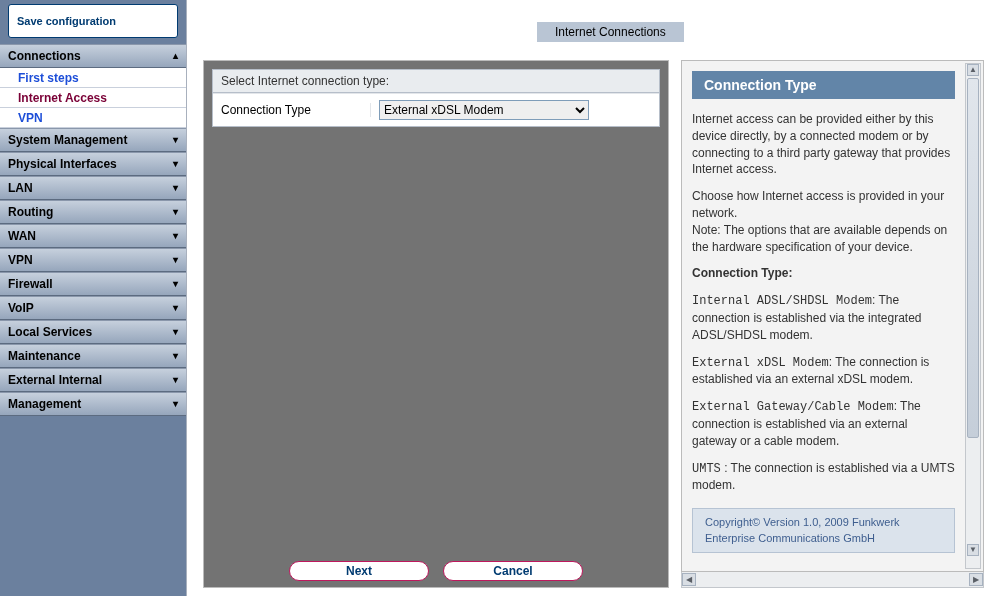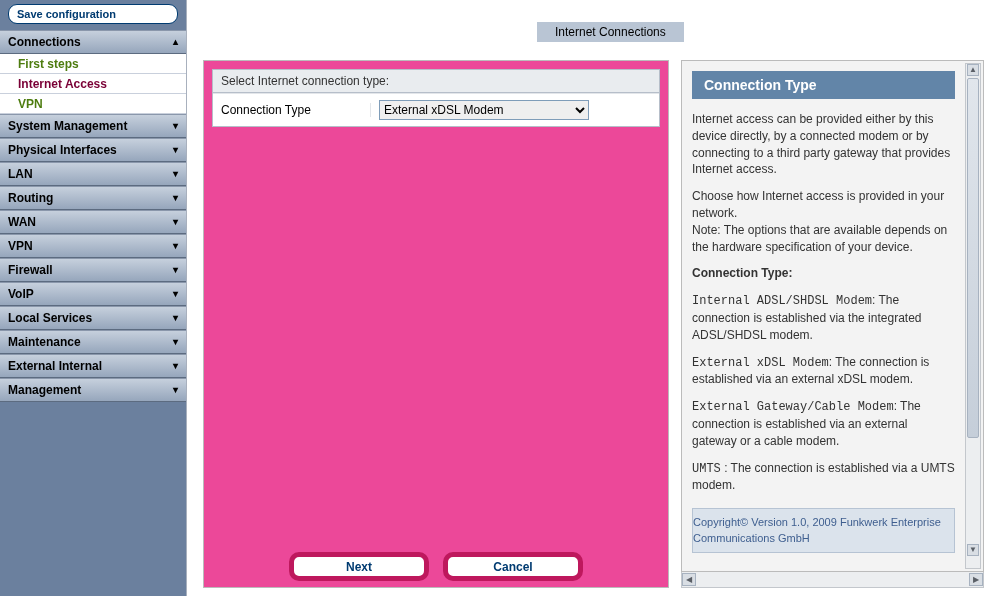--- a/index.html
+++ b/index.html
@@ -16,23 +16,23 @@
   .sidebar {
     width: 187px;
     background: #6b809e;
     height: 100%;
     border-right: 1px solid #a8b0bd;
   }
   .save-btn {
     display: block;
     margin: 4px auto 6px auto;
     width: 170px;
-    height: 20px;
+    height: 34px;
     border: 1px solid #003b71;
-    border-radius: 9px;
+    border-radius: 3px;
     background: #ffffff;
     color: #003b71;
     font-size: 11px;
     font-weight: bold;
     text-align: left;
     padding-left: 8px;
     line-height: 16px;
     cursor: pointer;
   }
   .nav-group-hdr {
@@ -52,21 +52,21 @@
   }
   .nav-sub {
     background: #ffffff;
   }
   .nav-sub-item {
     height: 20px;
     line-height: 20px;
     padding-left: 18px;
     border-bottom: 1px solid #c9d0dc;
     font-weight: bold;
-    color: #4d7c0f;
+    color: #1d4ed8;
     cursor: pointer;
   }
   .nav-sub-item.active { color: #7a0036; }
   .arrow { font-size: 10px; color: #000; }
   
   .main {
     flex: 1;
     position: relative;
     background: #ffffff;
   }
@@ -87,21 +87,21 @@
     bottom: 8px;
     display: flex;
     gap: 12px;
   }
   
   .form-panel-wrap {
     flex: 1;
     display: flex;
     flex-direction: column;
     justify-content: space-between;
-    background: #ec4899;
+    background: #737373;
     border: 1px solid #bbb;
     padding: 8px 8px 6px 8px;
   }
   .form-card {
     border: 1px solid #b6bec9;
     background: #fff;
     width: 100%;
   }
   .form-card-hdr {
     background: #e9ecef;
@@ -129,22 +129,22 @@
     height: 20px;
   }
   .action-row {
     display: flex;
     justify-content: center;
     gap: 14px;
     padding-top: 6px;
   }
   .pill-btn {
     width: 140px;
-    height: 29px;
-    border: 5px solid #be185d;
+    height: 20px;
+    border: 1px solid #be185d;
     border-radius: 10px;
     background: #fff;
     color: #003b71;
     font-weight: bold;
     font-size: 12px;
     cursor: pointer;
   }
   
   .help-wrap {
     width: 303px;
@@ -174,21 +174,21 @@
     margin-top: 12px;
   }
   .help-body p { margin-bottom: 10px; }
   .help-body strong { font-weight: bold; }
   .mono { font-family: "Courier New", monospace; }
   .copyright-box {
     background: #dbe3ec;
     border: 1px solid #b6c3d3;
     color: #3e5e8f;
     font-size: 11px;
-    padding: 6px 0;
+    padding: 6px 12px;
     margin-top: 14px;
   }
   .vscroll {
     position: absolute;
     top: 2px;
     right: 2px;
     bottom: 2px;
     width: 16px;
     background: #eceef0;
     border: 1px solid #c3c7cc;

